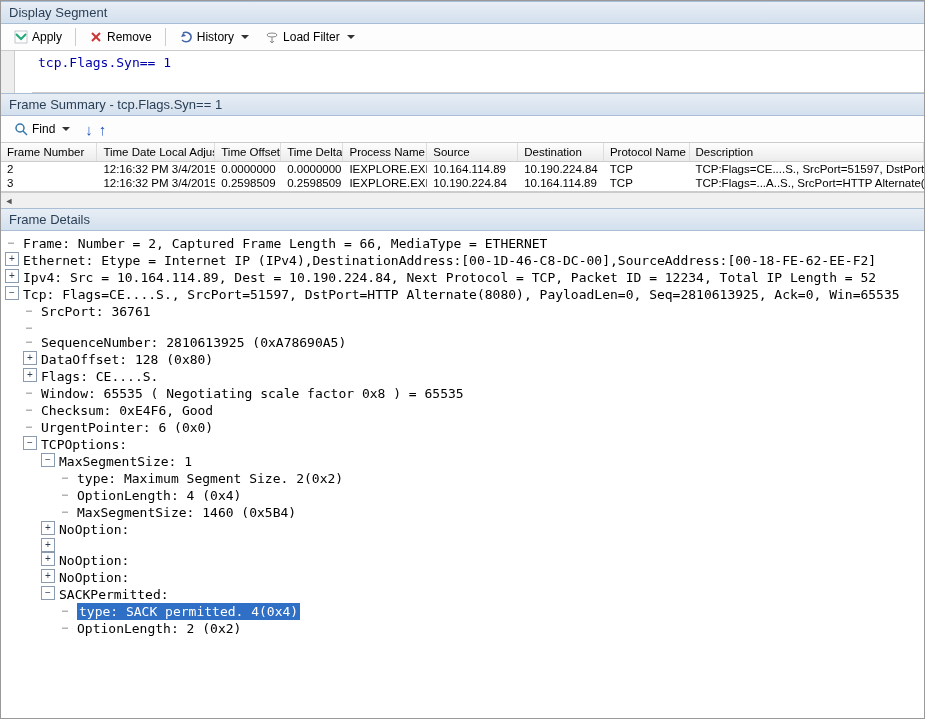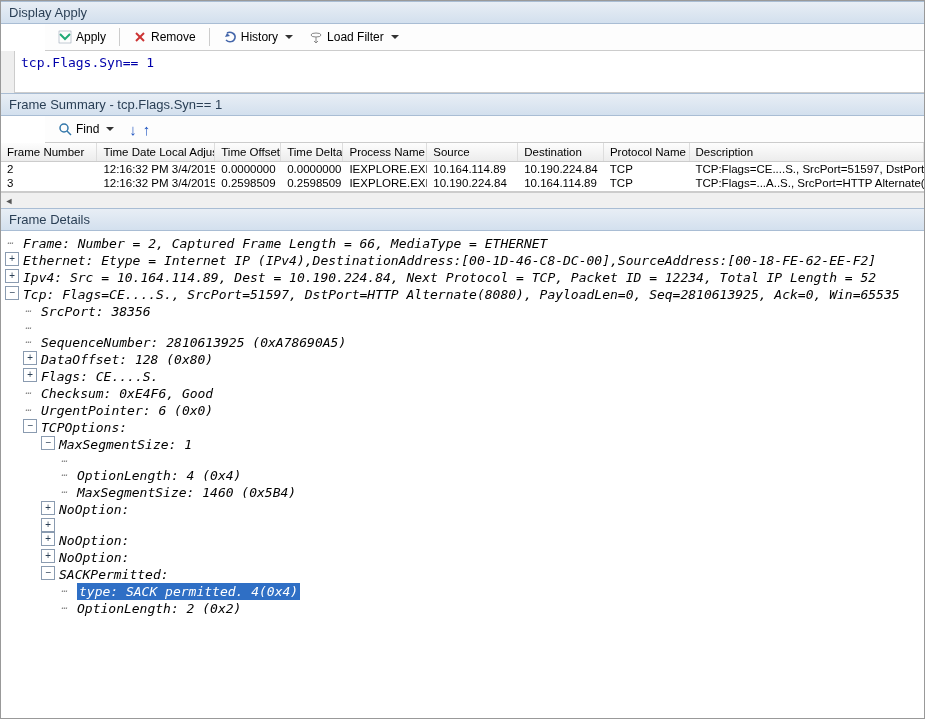--- a/index.html
+++ b/index.html
@@ -1,47 +1,47 @@
 <!DOCTYPE html>
 <html><head>
 <meta charset="utf-8">
 <style>
   * { box-sizing: border-box; margin: 0; padding: 0; }
   body { font-family: "Segoe UI", Tahoma, sans-serif; font-size: 12px; color: #000; background: #fff; width: 925px; height: 719px; overflow: hidden; border: 1px solid #999; }
   .panel-title { background: linear-gradient(#e8eef5, #d3e0ee); border-top: 1px solid #a9bdd4; border-bottom: 1px solid #a9bdd4; padding: 3px 8px; font-size: 13px; color: #2a3f55; }
-  .toolbar { background: #fdfdfd; border-bottom: 1px solid #ccc; padding: 3px 6px; display: flex; align-items: center; gap: 2px; margin-left: 44px; }
+  .toolbar { background: #fdfdfd; border-bottom: 1px solid #ccc; padding: 3px 6px; display: flex; align-items: center; gap: 2px; }
   .tbtn { display: inline-flex; align-items: center; gap: 4px; padding: 2px 6px; border: 1px solid transparent; border-radius: 2px; cursor: pointer; font-size: 12px; }
   .sep { width: 1px; height: 18px; background: #ccc; margin: 0 4px; }
   .dropdown-caret { width: 0; height: 0; border-left: 4px solid transparent; border-right: 4px solid transparent; border-top: 4px solid #333; display: inline-block; margin-left: 3px; }
-  .filter-area { display: flex; }
+  .filter-area { display: flex; gap: 17px; }
   .filter-gutter { width: 14px; background: #eee; border-right: 1px solid #ccc; height: 42px; }
   .filter-box { flex: 1; padding: 4px 6px; font-family: Consolas, "Lucida Console", monospace; font-size: 13px; height: 42px; color: #00a; border-bottom: 1px solid #ccc; }
   .grid-header { display: flex; background: linear-gradient(#fdfdfd,#ececec); border-bottom: 1px solid #ccc; font-size: 11.5px; }
   .gh-cell { padding: 3px 6px; border-right: 1px solid #ddd; white-space: nowrap; overflow: hidden; }
   .grid-row { display: flex; font-size: 11.5px; }
   .gr-cell { padding: 1px 6px; white-space: nowrap; overflow: hidden; }
   .grid-body { min-height: 30px; background: #fff; border-bottom: 1px solid #ccc; }
   .scroll-stub { height: 16px; background: #f0f0f0; border-top: 1px solid #ccc; display:flex; align-items:center; }
   .scroll-arrow { width:16px;height:14px;display:flex;align-items:center;justify-content:center;font-size:9px;color:#555;}
   .tree { font-family: Consolas, "Lucida Console", monospace; font-size: 13px; padding: 4px 0 4px 4px; line-height: 17px; white-space: nowrap; overflow: hidden; }
-  .node { display: flex; align-items: flex-start; font-style: italic; }
+  .node { display: flex; align-items: flex-start; }
   .indent { display:inline-block; }
   .tw { width: 14px; height: 14px; border: 1px solid #8a9bb0; display: inline-flex; align-items: center; justify-content: center; font-size: 10px; line-height: 1; margin-right: 4px; cursor: pointer; background:#fff; color:#2a3f55; font-family: sans-serif; }
   .tw-leaf { width: 14px; height: 14px; display: inline-flex; align-items:center; justify-content:center; margin-right:4px; }
   .dotline::before { content:"…"; color:#888; margin-right:2px; font-size:10px; position:relative; top:-2px;}
   .selected { background: #2f6fc5; color: #fff; padding: 0 2px; }
   .find-arrows { display:inline-flex; gap:6px; margin-left:6px; }
   .arrow-down, .arrow-up { color:#2257c2; font-weight:bold; cursor:pointer; font-size:15px; line-height:1;}
   svg { display:block; }
   .c-framenum { width: 106px; } .c-time { width: 130px; } .c-offset { width: 72px; text-align: center; } .c-delta { width: 68px; } .c-proc { width: 92px; } .c-src { width: 100px; } .c-dst { width: 94px; } .c-proto { width: 94px; } .c-desc { width: 260px; }
 </style>
 </head>
 <body>
 
-<div class="panel-title">Display Apply</div>
+<div class="panel-title">Display Segment</div>
 <div class="toolbar">
   <div class="tbtn">
     <svg width="14" height="14">
         <path d="M2 4 L7 9 L12 4" stroke="#2a7" stroke-width="2" fill="none"></path>
         <rect x="1" y="1" width="12" height="12" fill="none" stroke="#89a" stroke-width="0.5"></rect>
       </svg>
     <span>Apply</span>
   </div>
   <div class="sep"></div>
   <div class="tbtn">
@@ -142,21 +142,21 @@
       <span class="tw">+</span>
       <span>Ipv4: Src = 10.164.114.89, Dest = 10.190.224.84, Next Protocol = TCP, Packet ID = 12234, Total IP Length = 52</span>
     </div>
   <div class="node">
       <span class="tw">−</span>
       <span>Tcp: Flags=CE....S., SrcPort=51597, DstPort=HTTP Alternate(8080), PayloadLen=0, Seq=2810613925, Ack=0, Win=65535</span>
     </div>
   <div class="node">
       <span class="indent" style="width:18px"></span>
       <span class="tw-leaf dotline"></span>
-      <span>SrcPort: 38356</span>
+      <span>SrcPort: 36761</span>
     </div>
   <div class="node">
       <span class="indent" style="width:18px"></span>
       <span class="tw-leaf dotline"></span>
     </div>
   <div class="node">
       <span class="indent" style="width:18px"></span>
       <span class="tw-leaf dotline"></span>
       <span>SequenceNumber: 2810613925 (0xA78690A5)</span>
     </div>
@@ -166,40 +166,46 @@
       <span>DataOffset: 128 (0x80)</span>
     </div>
   <div class="node">
       <span class="indent" style="width:18px"></span>
       <span class="tw">+</span>
       <span>Flags: CE....S.</span>
     </div>
   <div class="node">
       <span class="indent" style="width:18px"></span>
       <span class="tw-leaf dotline"></span>
+      <span>Window: 65535 ( Negotiating scale factor 0x8 ) = 65535</span>
+    </div>
+  <div class="node">
+      <span class="indent" style="width:18px"></span>
+      <span class="tw-leaf dotline"></span>
       <span>Checksum: 0xE4F6, Good</span>
     </div>
   <div class="node">
       <span class="indent" style="width:18px"></span>
       <span class="tw-leaf dotline"></span>
       <span>UrgentPointer: 6 (0x0)</span>
     </div>
   <div class="node">
       <span class="indent" style="width:18px"></span>
       <span class="tw">−</span>
       <span>TCPOptions:</span>
     </div>
   <div class="node">
       <span class="indent" style="width:36px"></span>
       <span class="tw">−</span>
       <span>MaxSegmentSize: 1</span>
     </div>
   <div class="node">
       <span class="indent" style="width:54px"></span>
       <span class="tw-leaf dotline"></span>
+      <span>type: Maximum Segment Size. 2(0x2)</span>
     </div>
   <div class="node">
       <span class="indent" style="width:54px"></span>
       <span class="tw-leaf dotline"></span>
       <span>OptionLength: 4 (0x4)</span>
     </div>
   <div class="node">
       <span class="indent" style="width:54px"></span>
       <span class="tw-leaf dotline"></span>
       <span>MaxSegmentSize: 1460 (0x5B4)</span>

